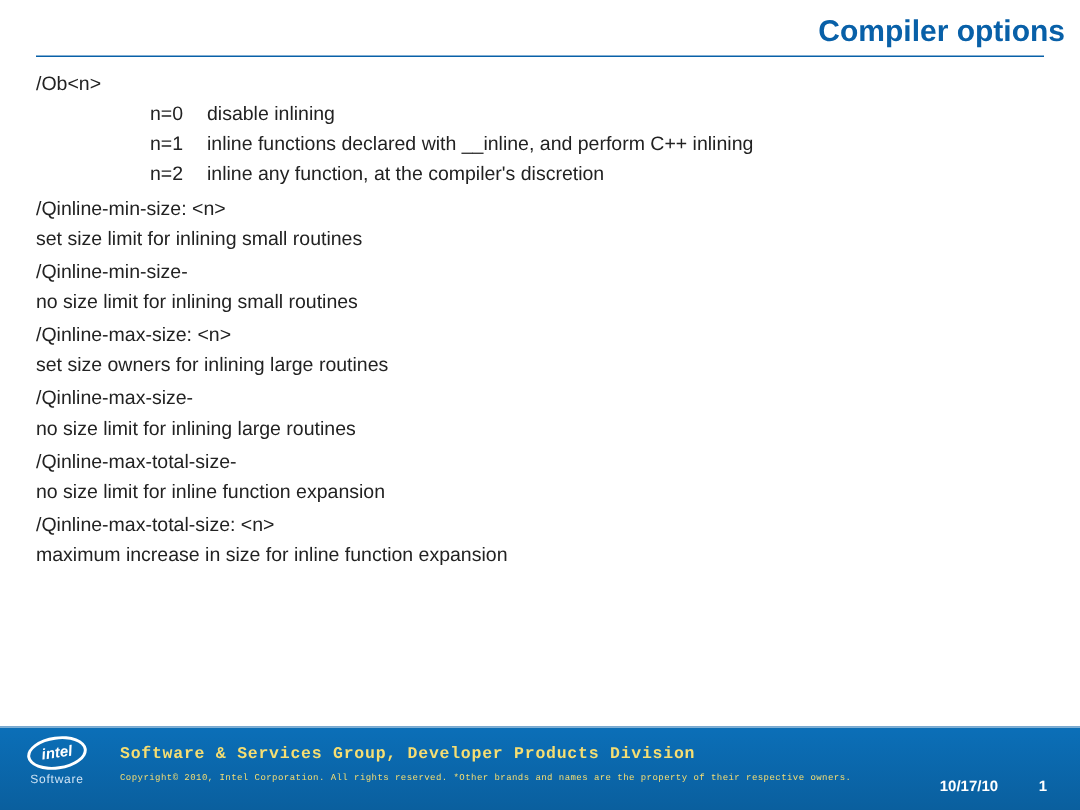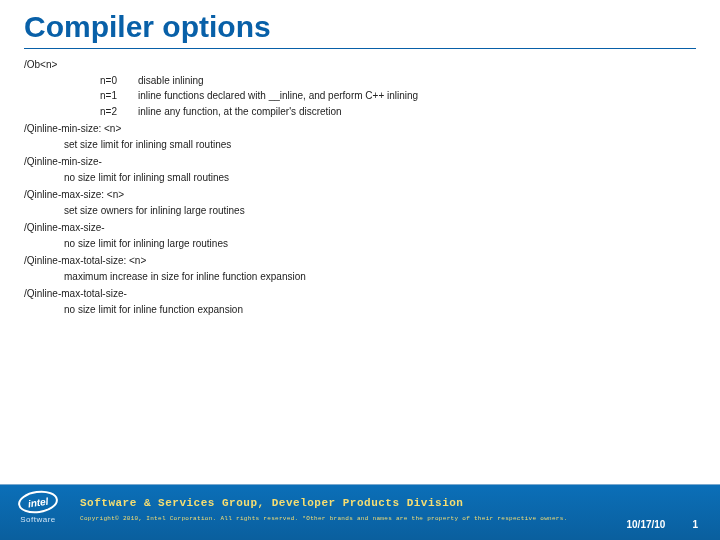--- a/index.html
+++ b/index.html
@@ -1,42 +1,43 @@
 <!DOCTYPE html>
 <html><head>
 <meta charset="utf-8">
 <style>
   * { margin: 0; padding: 0; box-sizing: border-box; }
   html, body { width: 720px; height: 540px; overflow: hidden; font-family: Arial, Helvetica, sans-serif; background: #fff; }
   .slide { position: relative; width: 720px; height: 540px; }
   .title {
     color: #0860a8;
-    font-size: 30px;
+    font-size: 20px;
     font-weight: bold;
     padding: 10px 10px 4px 24px;
+    text-align: right;
   }
   .rule {
     border: none;
     border-top: 1px solid #0860a8;
     margin: 0 24px 0 24px;
   }
   .content {
     padding: 8px 24px 0 24px;
     color: #222;
-    font-size: 10px;
+    font-size: 13px;
     line-height: 1.55;
   }
   .opt-row { display: flex; }
   .opt-flag { width: 70px; flex-shrink: 0; }
   .opt-desc { }
   .sub { display: flex; margin-left: 76px; }
   .sub-key { width: 38px; flex-shrink: 0; }
   .flag-block { margin-top: 2px; }
   .flag-line { }
-  .flag-desc { margin-left: 40px; }
+  .flag-desc { }
   .footer {
     position: absolute;
     left: 0; right: 0; bottom: 0;
     height: 56px;
     background: linear-gradient(#0b6fb8, #0a5f9e);
     border-top: 1px solid #7aa9cf;
     color: #fff;
   }
   .logo-wrap {
     position: absolute;
@@ -117,26 +118,26 @@
     </div>
     <div class="flag-block">
       <div class="flag-line">/Qinline-max-size: &lt;n&gt;</div>
       <div class="flag-desc">set size owners for inlining large routines</div>
     </div>
     <div class="flag-block">
       <div class="flag-line">/Qinline-max-size-</div>
       <div class="flag-desc">no size limit for inlining large routines</div>
     </div>
     <div class="flag-block">
+      <div class="flag-line">/Qinline-max-total-size-</div>
+      <div class="flag-desc">no size limit for inline function expansion</div>
+    </div>
+    <div class="flag-block">
       <div class="flag-line">/Qinline-max-total-size: &lt;n&gt;</div>
       <div class="flag-desc">maximum increase in size for inline function expansion</div>
-    </div>
-    <div class="flag-block">
-      <div class="flag-line">/Qinline-max-total-size-</div>
-      <div class="flag-desc">no size limit for inline function expansion</div>
     </div>
 
   </div>
 
   <div class="footer">
     <div class="logo-wrap">
       <div class="logo-oval">intel</div>
       <div class="logo-sub">Software</div>
     </div>
     <div class="footer-text">

